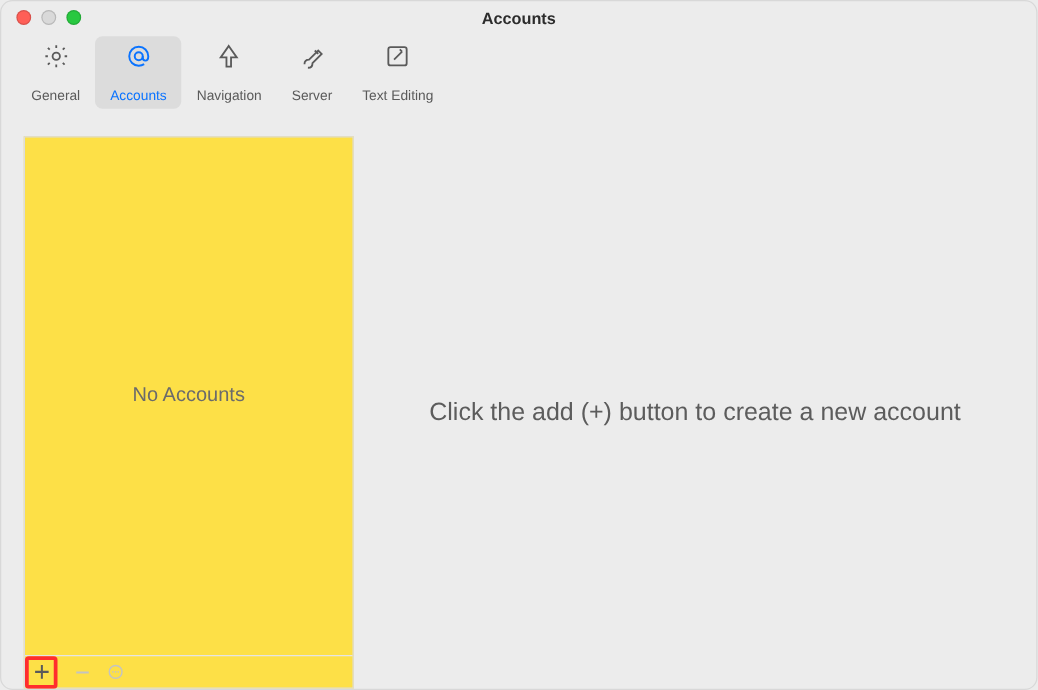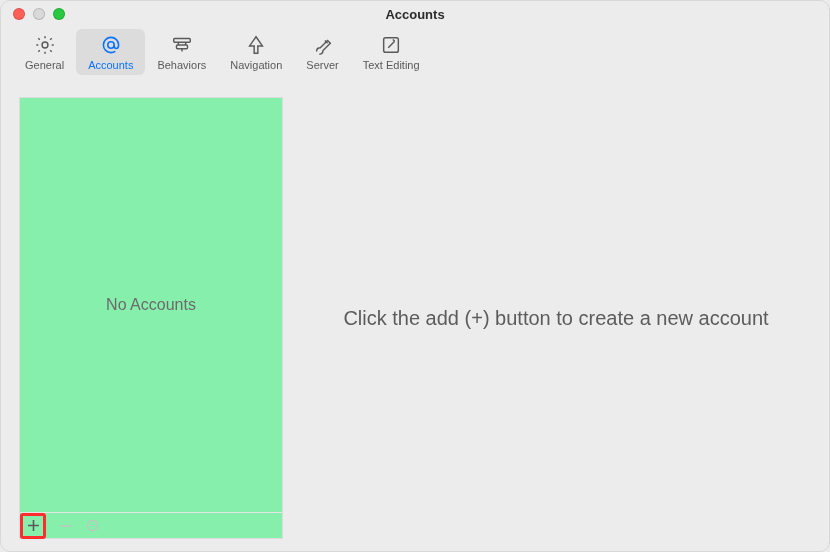--- a/index.html
+++ b/index.html
@@ -62,32 +62,32 @@
     .tool-icon {
       width: 26px; height: 24px;
       display: flex; align-items: center; justify-content: center;
       color: #5a5a5a;
     }
     .tool-item.selected .tool-icon { color: #0a73ff; }
     .tool-item.selected .tool-label { color: #0a73ff; }
     .tool-label {
       font-size: 11px;
       color: #5a5a5a;
-      margin-top: 2px;
+      margin-top: 14px;
       white-space: nowrap;
     }
     .content {
       display: flex;
       height: calc(100% - 80px);
       padding: 14px 0 14px 18px;
       gap: 0;
     }
     .sidebar-panel {
       width: 264px;
-      background: #86efac;
+      background: #fde047;
       border: 1px solid #dcdcdc;
       display: flex;
       flex-direction: column;
       position: relative;
       height: 100%;
     }
     .sidebar-body {
       flex: 1;
       display: flex;
       align-items: center;
@@ -157,31 +157,20 @@
   <div class="tool-item selected">
     <div class="tool-icon">
       <svg width="22" height="22" viewBox="0 0 24 24" fill="none" stroke="currentColor" stroke-width="1.7">
         <circle cx="12" cy="12" r="3.5"></circle>
         <path d="M15.5 12v1.4c0 1.4 1 2.4 2.3 2.4 1.5 0 2.5-1.3 2.5-3.8 0-4.6-3.7-8.3-8.3-8.3s-8.3 3.7-8.3 8.3 3.7 8.3 8.3 8.3c1.8 0 3.4-.5 4.7-1.4"></path>
       </svg>
     </div>
     <div class="tool-label">Accounts</div>
   </div>
 
-  <div class="tool-item">
-    <div class="tool-icon">
-      <svg width="22" height="22" viewBox="0 0 24 24" fill="none" stroke="currentColor" stroke-width="1.6">
-        <rect x="3" y="5" width="18" height="4" rx="1"></rect>
-        <path d="M8 9v3M16 9v3"></path>
-        <rect x="6" y="12" width="12" height="4" rx="1"></rect>
-        <path d="M12 16v3"></path>
-      </svg>
-    </div>
-    <div class="tool-label">Behaviors</div>
-  </div>
 
   <div class="tool-item">
     <div class="tool-icon">
       <svg width="22" height="22" viewBox="0 0 24 24" fill="none" stroke="currentColor" stroke-width="1.6">
         <path d="M12 3l7 10h-5v8h-4v-8H5z"></path>
       </svg>
     </div>
     <div class="tool-label">Navigation</div>
   </div>
 

